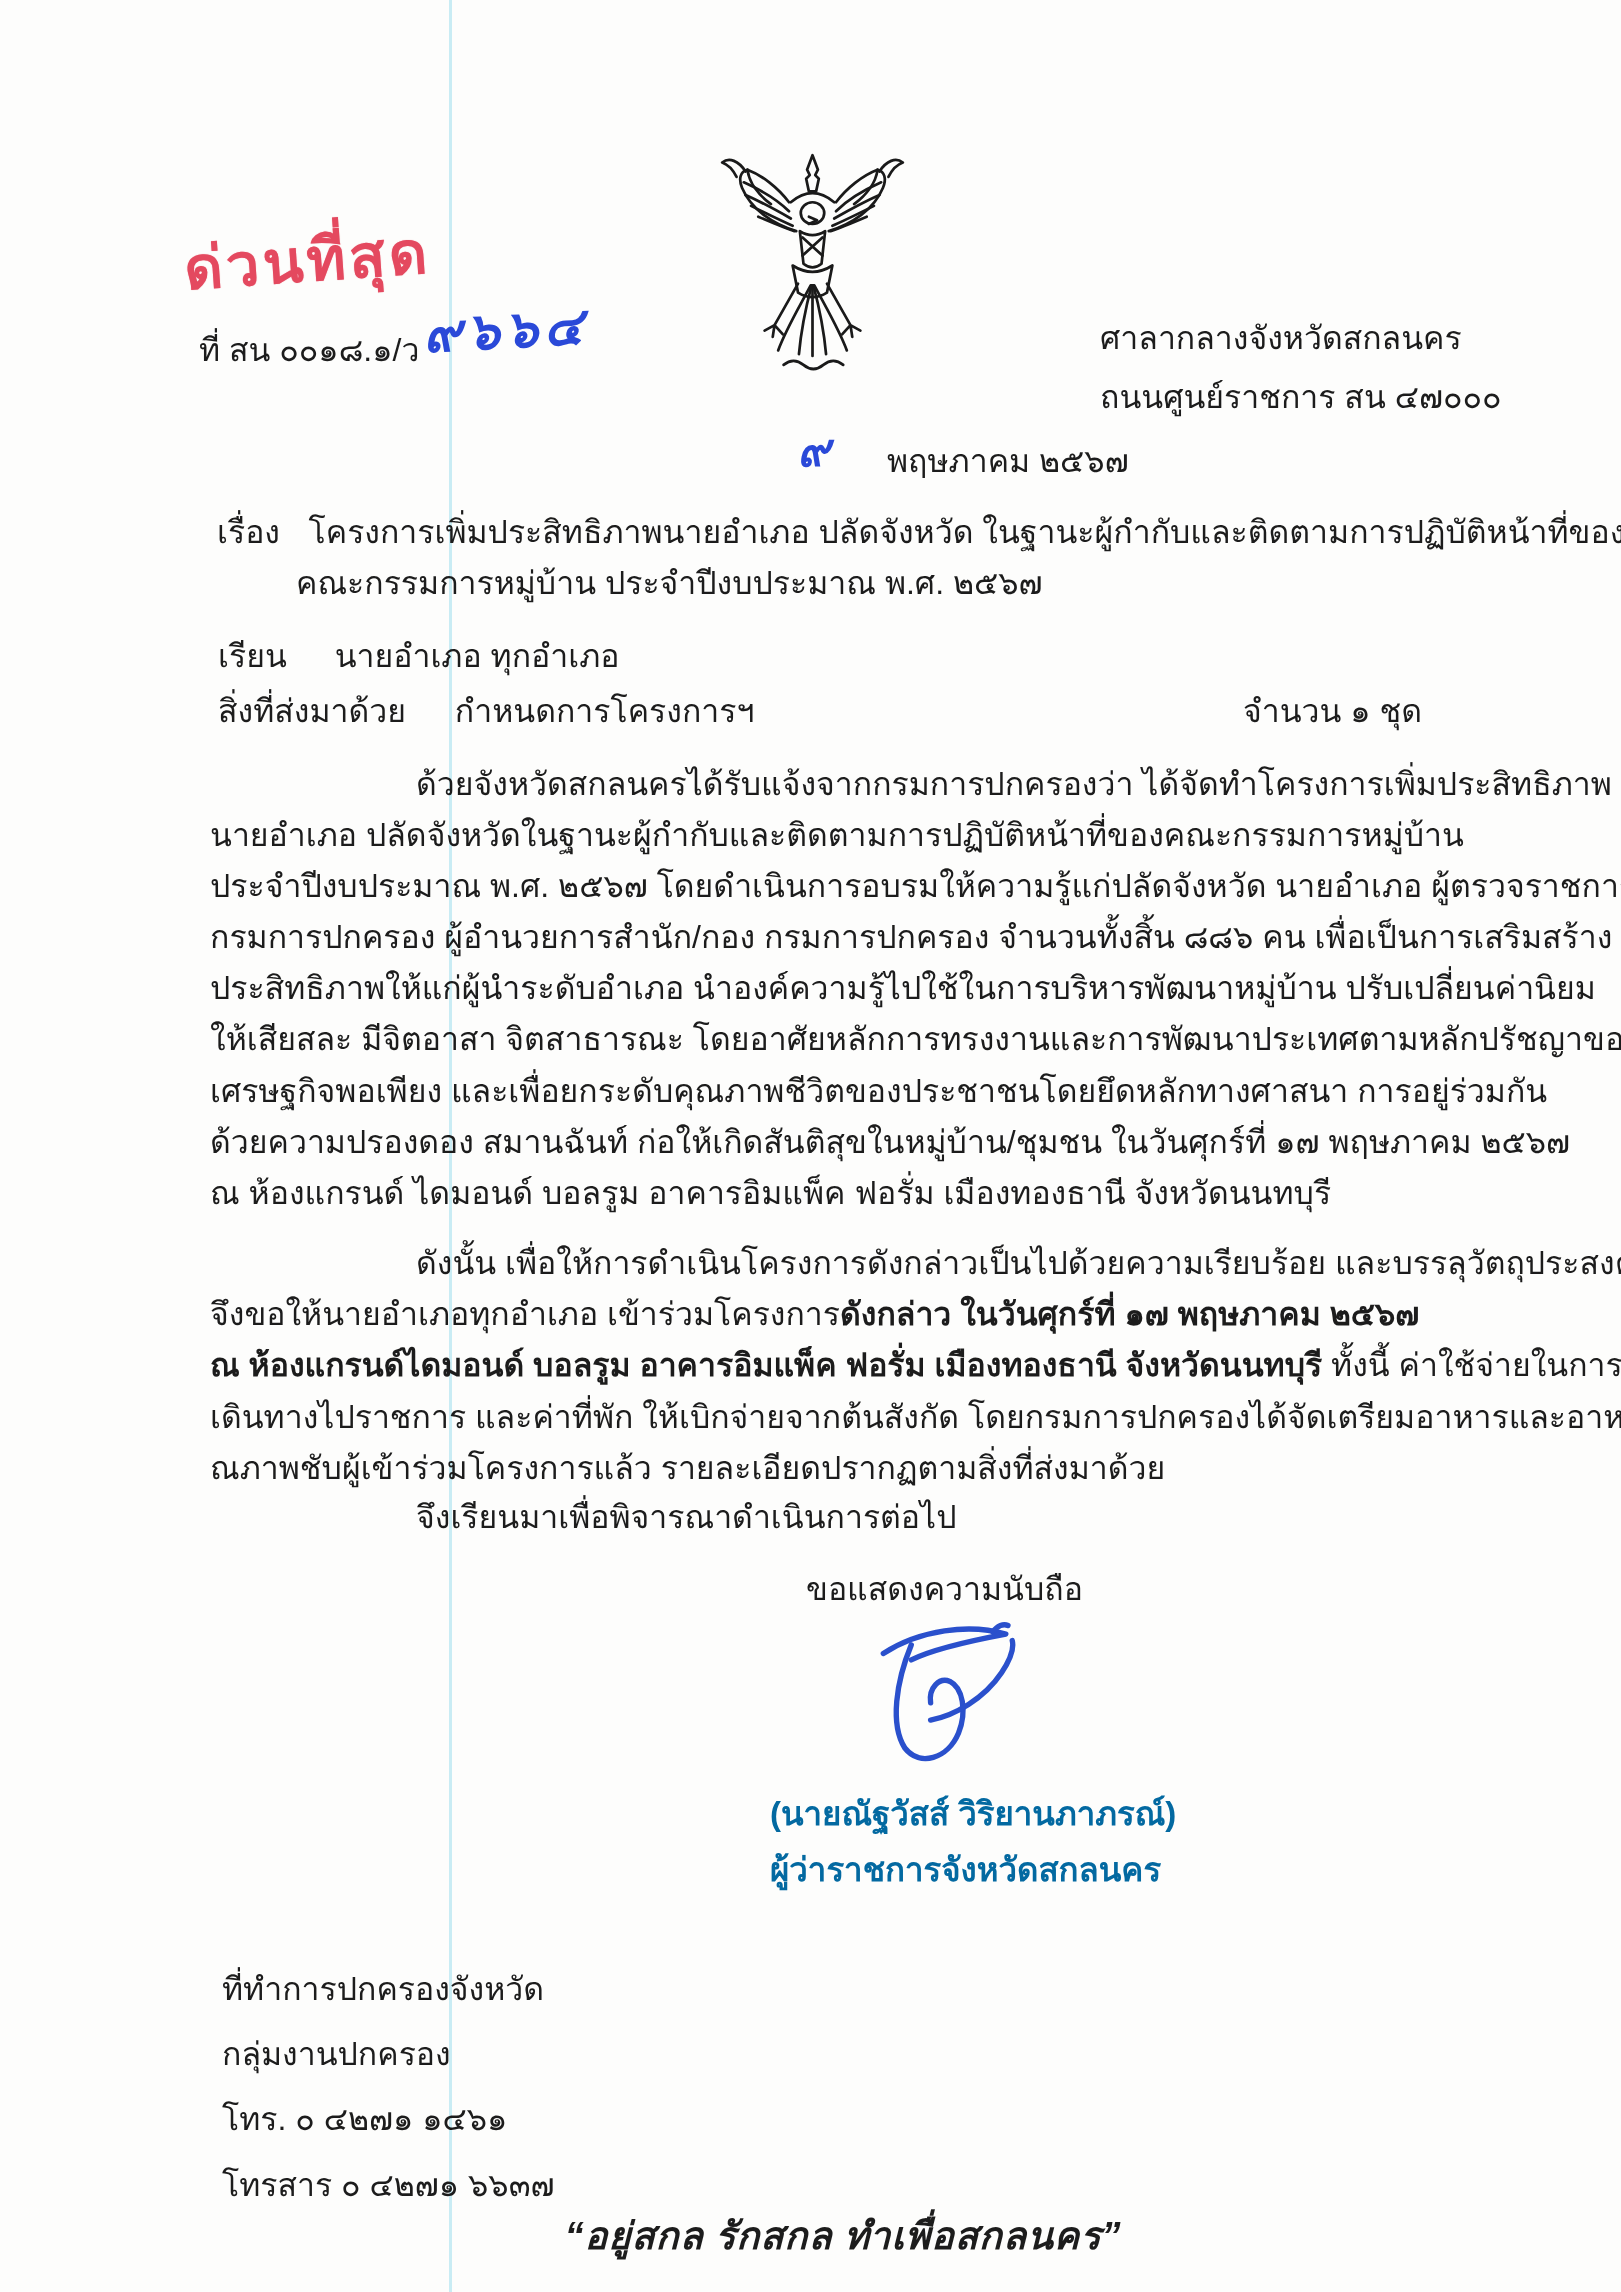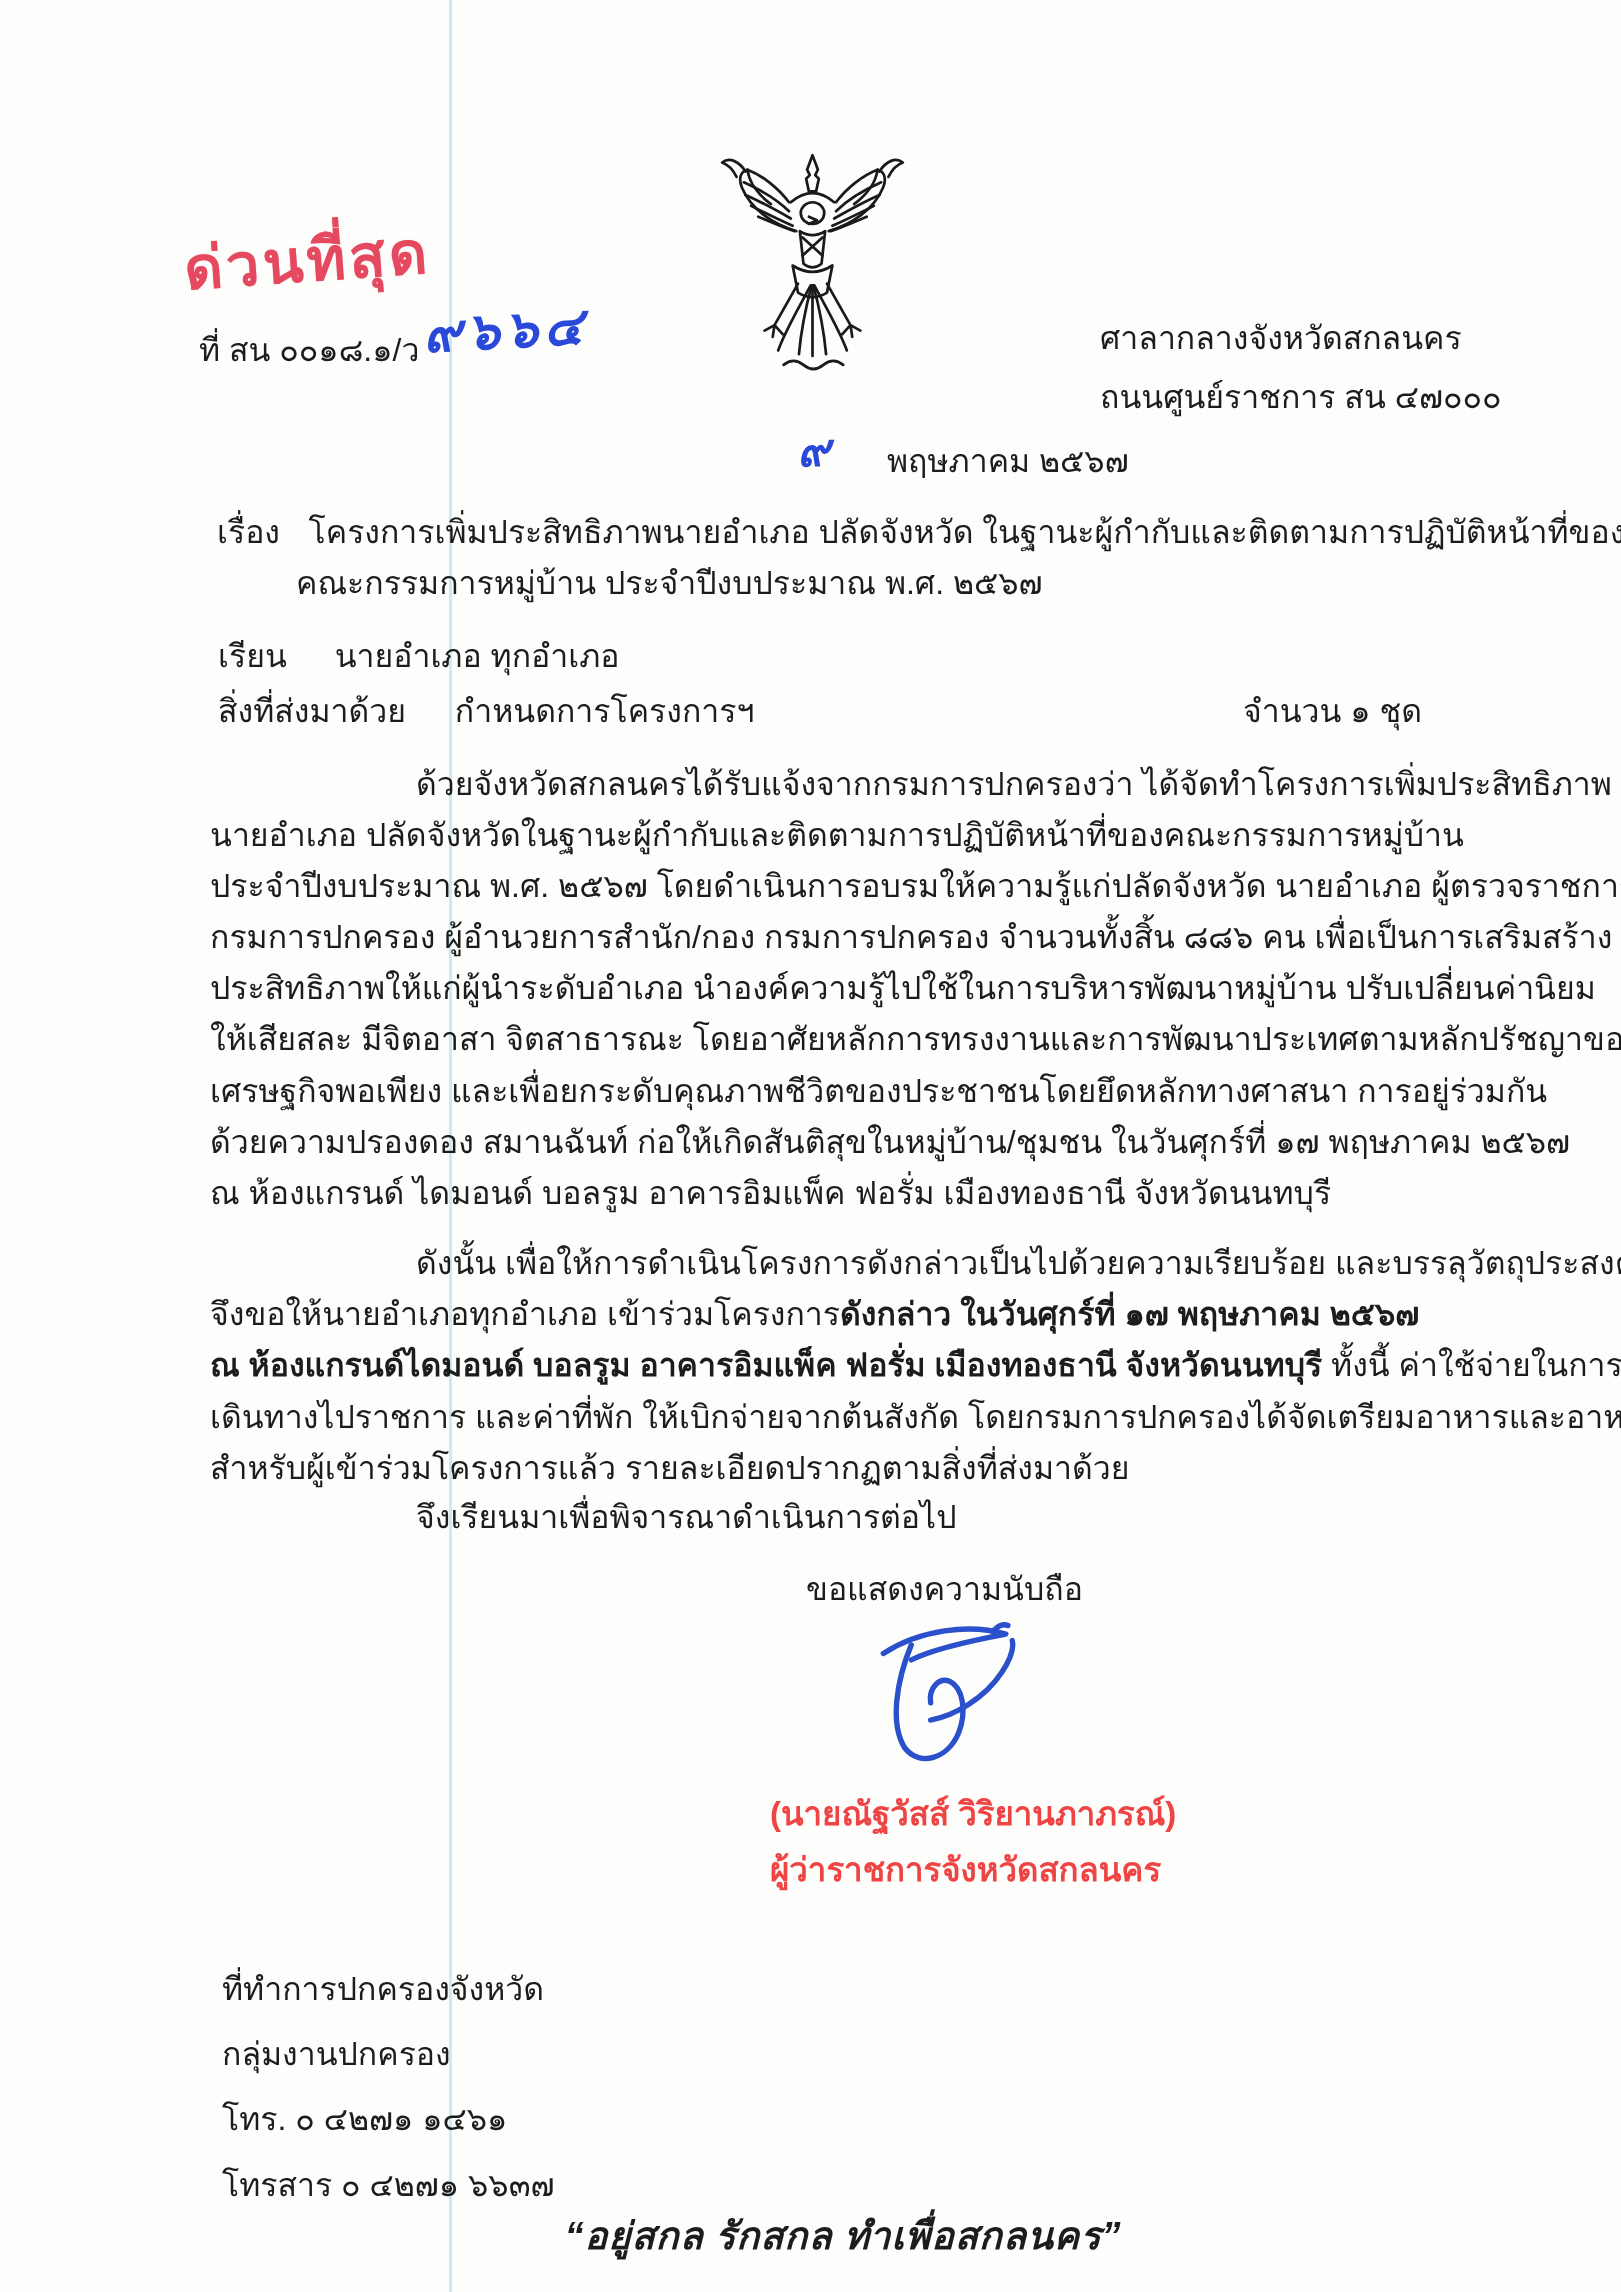--- a/index.html
+++ b/index.html
@@ -28,21 +28,21 @@
     color:#2a49d8;
     font-weight:600;
     font-style:italic;
   }
   .hand-no{font-size:52px;transform:rotate(-3deg);letter-spacing:5.4px;}
   .hand-day{font-size:45px;transform:rotate(-2deg);}
   .t36{font-size:32px;line-height:41px;}
   .bline{position:absolute;left:210px;font-size:32px;line-height:47px;white-space:nowrap;}
   .indent{left:416px;}
   .bold{font-weight:700;}
-  .sig-name{color:#ef4444;font-size:33px;font-weight:600;text-align:center;}
+  .sig-name{color:#0369a1;font-size:33px;font-weight:600;text-align:center;}
   .center-block{text-align:left;}
   .slogan{
     width:100%;text-align:center;
     font-size:38px;font-weight:700;font-style:italic;
     letter-spacing:0.9px;
     padding-left:32px;
   }
   svg{display:block;}
 </style>
 </head>
@@ -138,21 +138,21 @@
   <div class="bline" style="top:1170px;">ณ ห้องแกรนด์ ไดมอนด์ บอลรูม อาคารอิมแพ็ค ฟอรั่ม เมืองทองธานี จังหวัดนนทบุรี</div>
 
   <div class="bline indent" style="top:1240px;">ดังนั้น เพื่อให้การดำเนินโครงการดังกล่าวเป็นไปด้วยความเรียบร้อย และบรรลุวัตถุประสงค์</div>
   <div class="bline" style="top:1291px;">
     <span>จึงขอให้นายอำเภอทุกอำเภอ เข้าร่วมโครงการ</span><span class="bold">ดังกล่าว ในวันศุกร์ที่ ๑๗ พฤษภาคม ๒๕๖๗</span>
   </div>
   <div class="bline" style="top:1342px;">
     <span class="bold">ณ ห้องแกรนด์ไดมอนด์ บอลรูม อาคารอิมแพ็ค ฟอรั่ม เมืองทองธานี จังหวัดนนทบุรี</span><span> ทั้งนี้ ค่าใช้จ่ายในการ</span>
   </div>
   <div class="bline" style="top:1394px;">เดินทางไปราชการ และค่าที่พัก ให้เบิกจ่ายจากต้นสังกัด โดยกรมการปกครองได้จัดเตรียมอาหารและอาหารว่าง</div>
-  <div class="bline" style="top:1445px;">สำหรับผู้เข้าร่วมโครงการแล้ว รายละเอียดปรากฏตามสิ่งที่ส่งมาด้วย</div>
+  <div class="bline" style="top:1445px;">ณภาพชับผู้เข้าร่วมโครงการแล้ว รายละเอียดปรากฏตามสิ่งที่ส่งมาด้วย</div>
 
   <div class="bline indent" style="top:1494px;">จึงเรียนมาเพื่อพิจารณาดำเนินการต่อไป</div>
 
   <div class="abs t36 center-block" style="left:806px;top:1569px;width:304px;">ขอแสดงความนับถือ</div>
 
   <div class="abs" style="left:864px;top:1610px;">
     <svg width="188" height="175" viewBox="0 0 175 150" fill="none" stroke="#2a50cc" stroke-width="5" stroke-linecap="round" stroke-linejoin="round">
       <path d="M18 34 C52 12 98 6 132 16 C100 22 64 30 44 40"></path>
       <path d="M44 26 C30 60 24 100 38 122 C52 140 78 132 88 108 C96 88 92 66 80 60 C70 56 60 66 62 80"></path>
       <path d="M62 96 C84 92 112 76 128 52 C136 40 140 30 138 22"></path>

